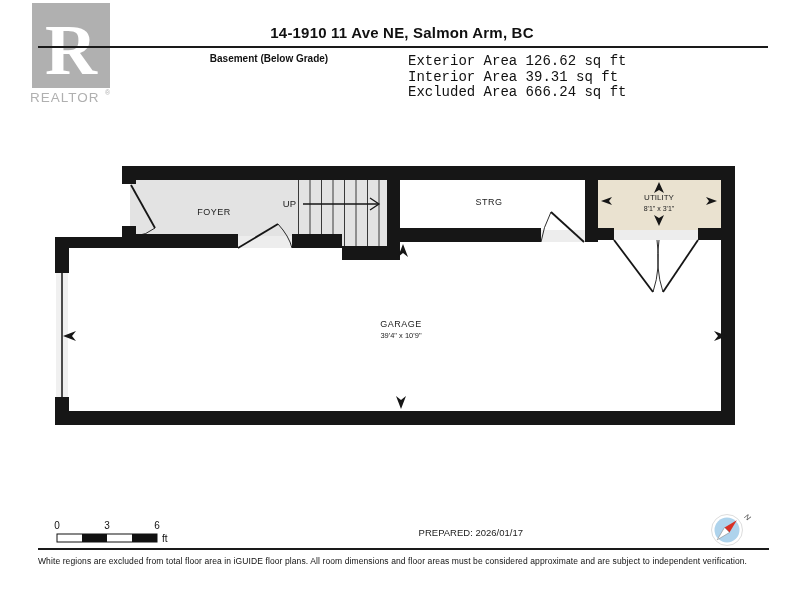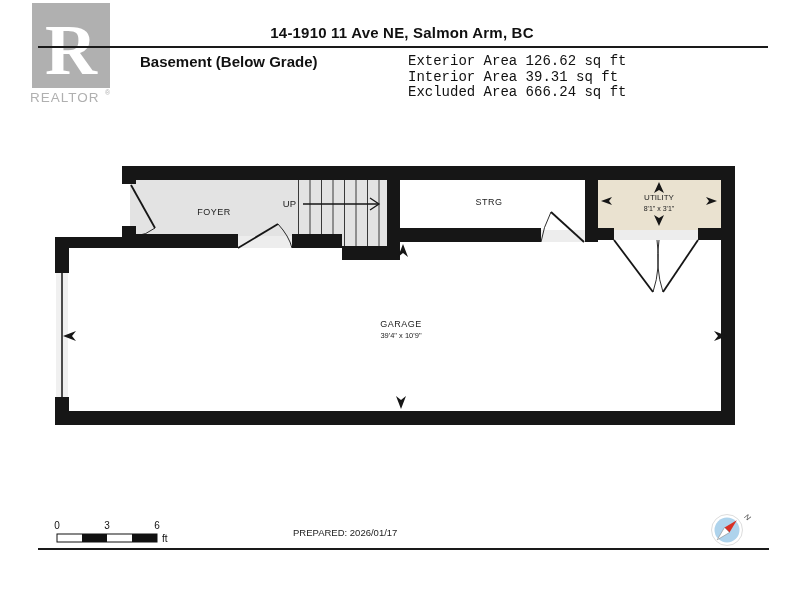--- a/index.html
+++ b/index.html
@@ -7,26 +7,26 @@
     position:relative;width:800px;height:600px;background:#ffffff;
     font-family:"Liberation Sans",sans-serif;overflow:hidden;margin:0 auto;
   }
   .abs{position:absolute;}
   .title{
     top:24px;left:4px;right:0;text-align:center;
     font-size:15px;font-weight:bold;color:#111;letter-spacing:.2px;
   }
   .header-line{top:46px;left:38px;width:730px;height:2px;background:#1a1a1a;z-index:3;}
   .floor-label{
-    top:53px;left:140px;width:258px;text-align:left;
-    font-size:15px;font-weight:bold;color:#111;
+    top:53px;left:140px;width:258px;text-align:center;
+    font-size:10px;font-weight:bold;color:#111;
   }
   .area-list{top:54px;left:408px;font-size:14px;color:#111;line-height:15.5px;font-family:Liberation Mono, monospace;}
   .plan-svg{top:0;left:0;}
-  .prepared{top:527px;left:293px;width:230px;text-align:left;font-size:9.5px;color:#222;}
+  .prepared{top:527px;left:293px;width:230px;text-align:right;font-size:9.5px;color:#222;}
   .footer-line{top:548px;left:38px;width:731px;height:2px;background:#1a1a1a;}
   .disclaimer{top:556px;left:38px;width:745px;font-size:8.5px;color:#111;letter-spacing:.1px;}
   svg text{font-family:"Liberation Sans",sans-serif;}
   .logo-r{font-family:"Liberation Serif",serif;font-weight:bold;}
 </style>
 </head>
 <body>
 
 <div class="page">
 
@@ -161,14 +161,15 @@
 
   <svg class="abs" style="top:506px;left:703px;" width="56" height="48" viewBox="0 0 56 48">
     <circle cx="24" cy="24" r="15.5" fill="#ffffff" stroke="#dddddd" stroke-width="1"></circle>
     <circle cx="24" cy="24" r="12.5" fill="#aed3ec"></circle>
     <polygon points="33.8,14.2 21.5,21.5 26.5,26.5" fill="#d93025"></polygon>
     <polygon points="14.2,33.8 21.5,21.5 26.5,26.5" fill="#ffffff" stroke="#8a8a8a" stroke-width="0.6"></polygon>
     <text x="42" y="12" font-size="7.5" font-style="italic" fill="#444" transform="rotate(40 42 10)">N</text>
   </svg>
 
   <div class="abs footer-line"></div>
+  <div class="abs disclaimer">White regions are excluded from total floor area in iGUIDE floor plans. All room dimensions and floor areas must be considered approximate and are subject to independent verification.</div>
 
 </div>
 
 </body></html>

